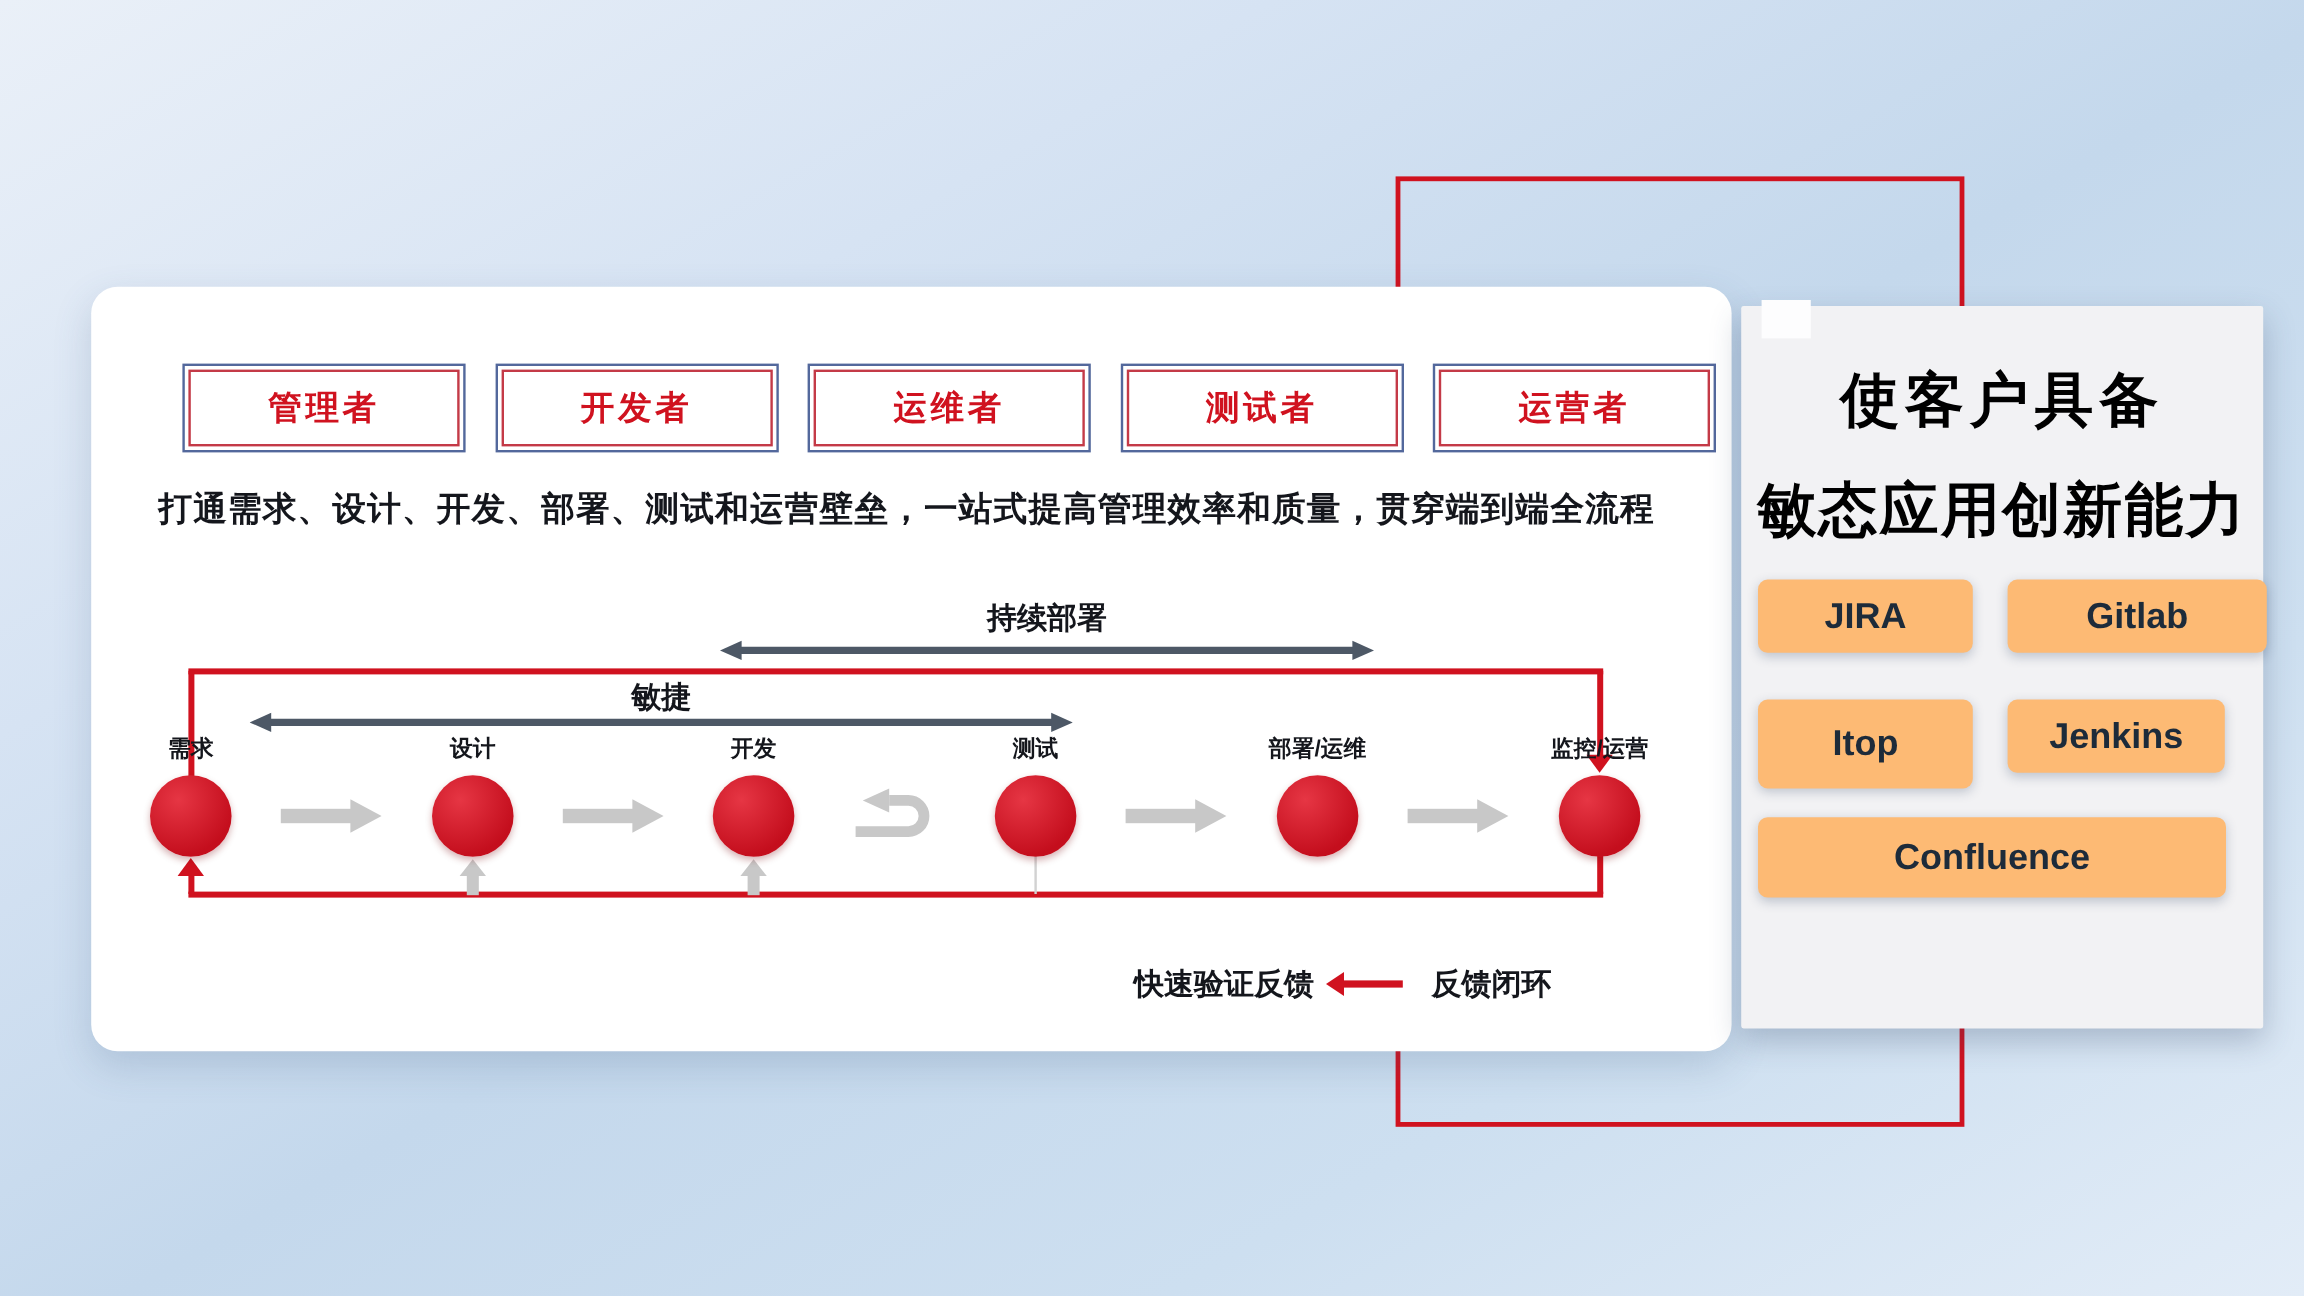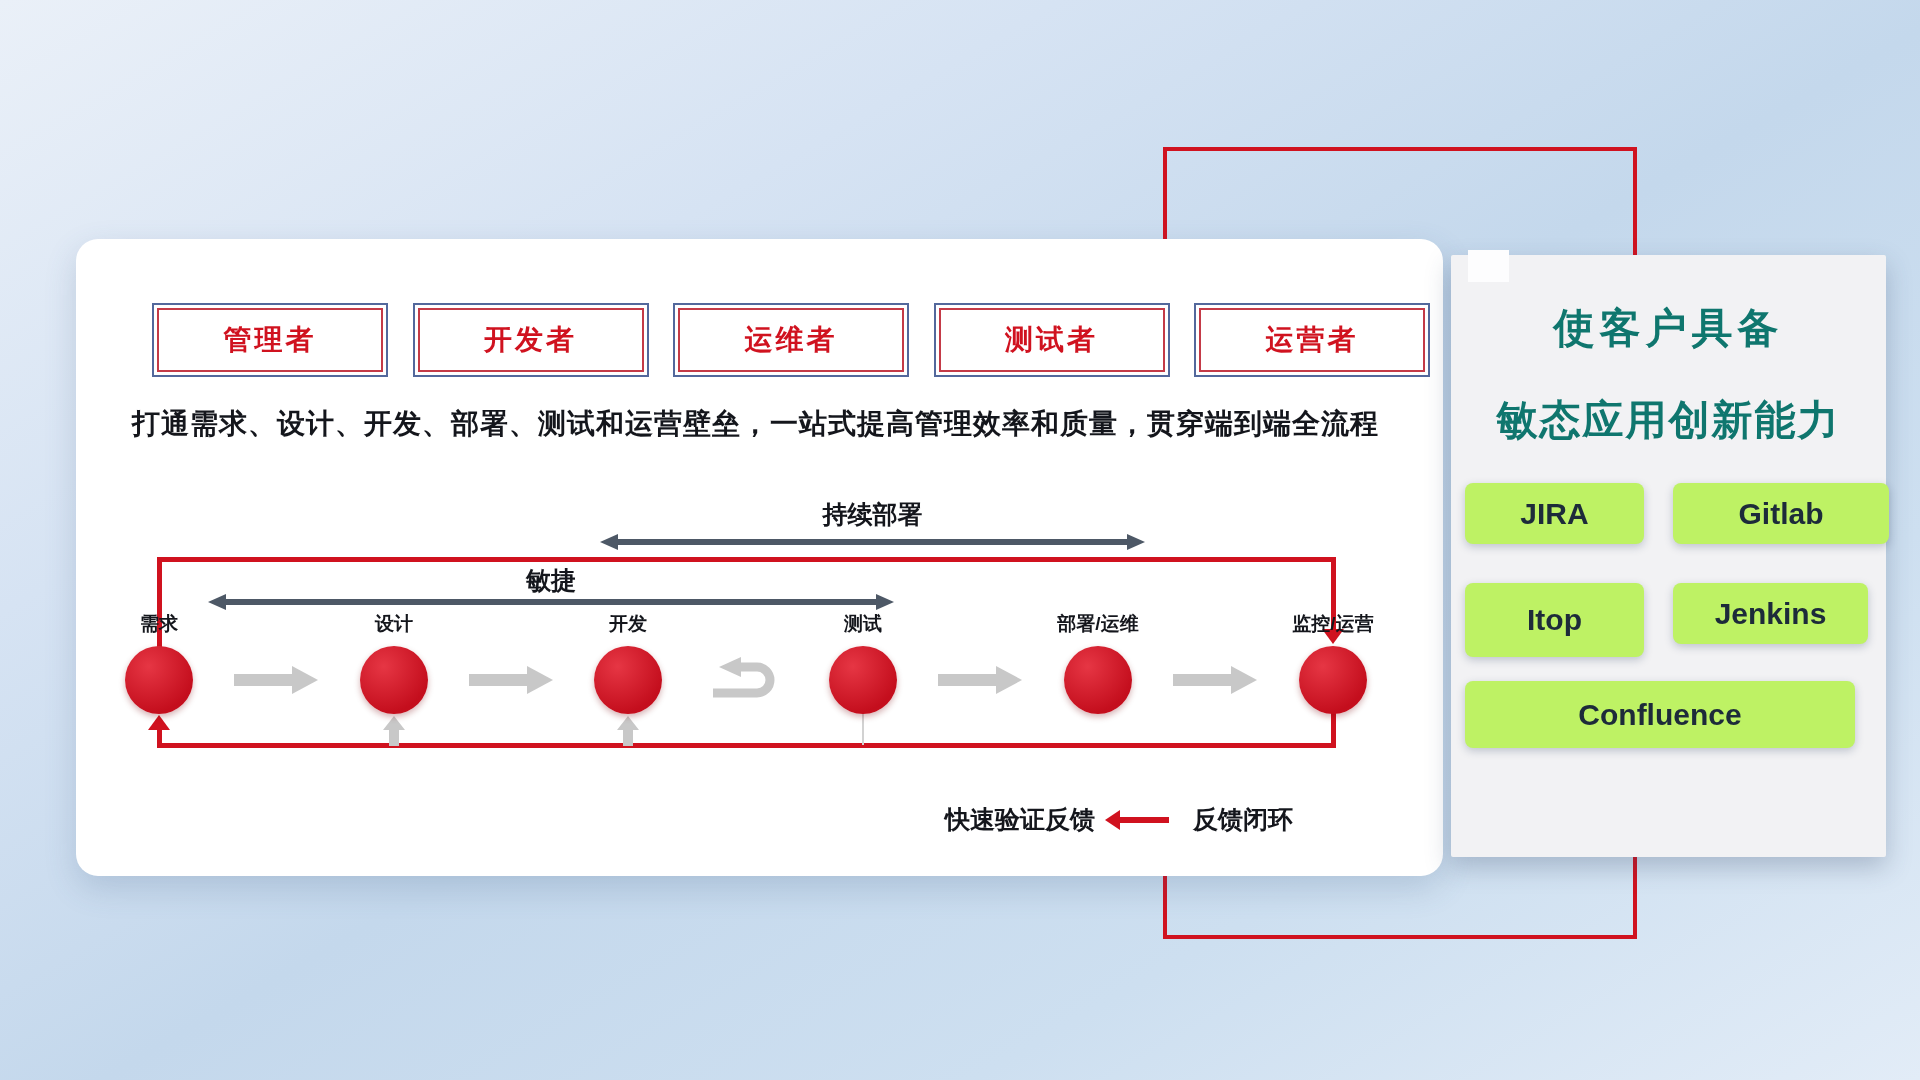--- a/index.html
+++ b/index.html
@@ -74,31 +74,31 @@
     border-left:11px solid transparent; border-right:11px solid transparent; border-bottom:14px solid #c8c8c8; }
   .up-arrow::after { content:""; position:absolute; top:13px; left:6px; width:10px; height:17px; background:#c8c8c8; }
 
   .thin-drop { position:absolute; left:786px; top:473px; width:2px; height:33px; background:#d2d2d2; }
 
   
   .decor-corner { position:absolute; left:1468px; top:250px; width:41px; height:32px;
     background:#fdfdfe; z-index:4; }
   .side-panel { position:absolute; left:1451px; top:255px; width:435px; height:602px;
     background:#f2f2f4; box-shadow:0 10px 26px rgba(50,70,100,.28); z-index:3; border-radius:2px; }
-  .side-title { position:absolute; left:0; right:0; text-align:center; color:#0f766e;
-    font-weight:bold; font-size:41px; }
+  .side-title { position:absolute; left:0; right:0; text-align:center; color:#000000;
+    font-weight:bold; font-size:49px; }
   .side-title.t1 { top:46px; letter-spacing:5px; }
   .side-title.t2 { top:138px; letter-spacing:2px; }
-  .tool-badge { position:absolute; background:#bef264; border-radius:8px;
+  .tool-badge { position:absolute; background:#fdba74; border-radius:8px;
     box-shadow:0 3px 9px rgba(40,60,90,.25); display:flex; align-items:center; justify-content:center;
     font-size:30px; font-weight:bold; color:#1d2b3a; }
   .tb-jira { left:14px; top:228px; width:179px; height:61px; }
   .tb-gitlab { left:222px; top:228px; width:216px; height:61px; }
   .tb-itop { left:14px; top:328px; width:179px; height:74px; }
-  .tb-jenkins { left:222px; top:328px; width:195px; height:61px; }
+  .tb-jenkins { left:222px; top:328px; width:181px; height:61px; }
   .tb-confluence { left:14px; top:426px; width:390px; height:67px; }
 </style>
 </head>
 <body>
 
 <div class="stage">
 
   <div class="red-frame"></div>
 
   <div class="main-panel">

